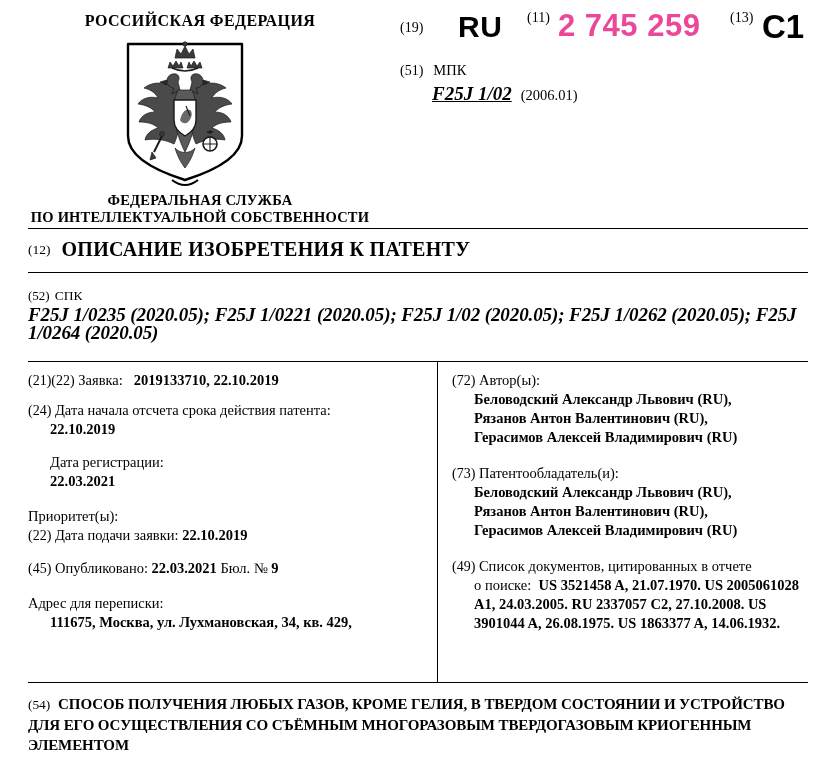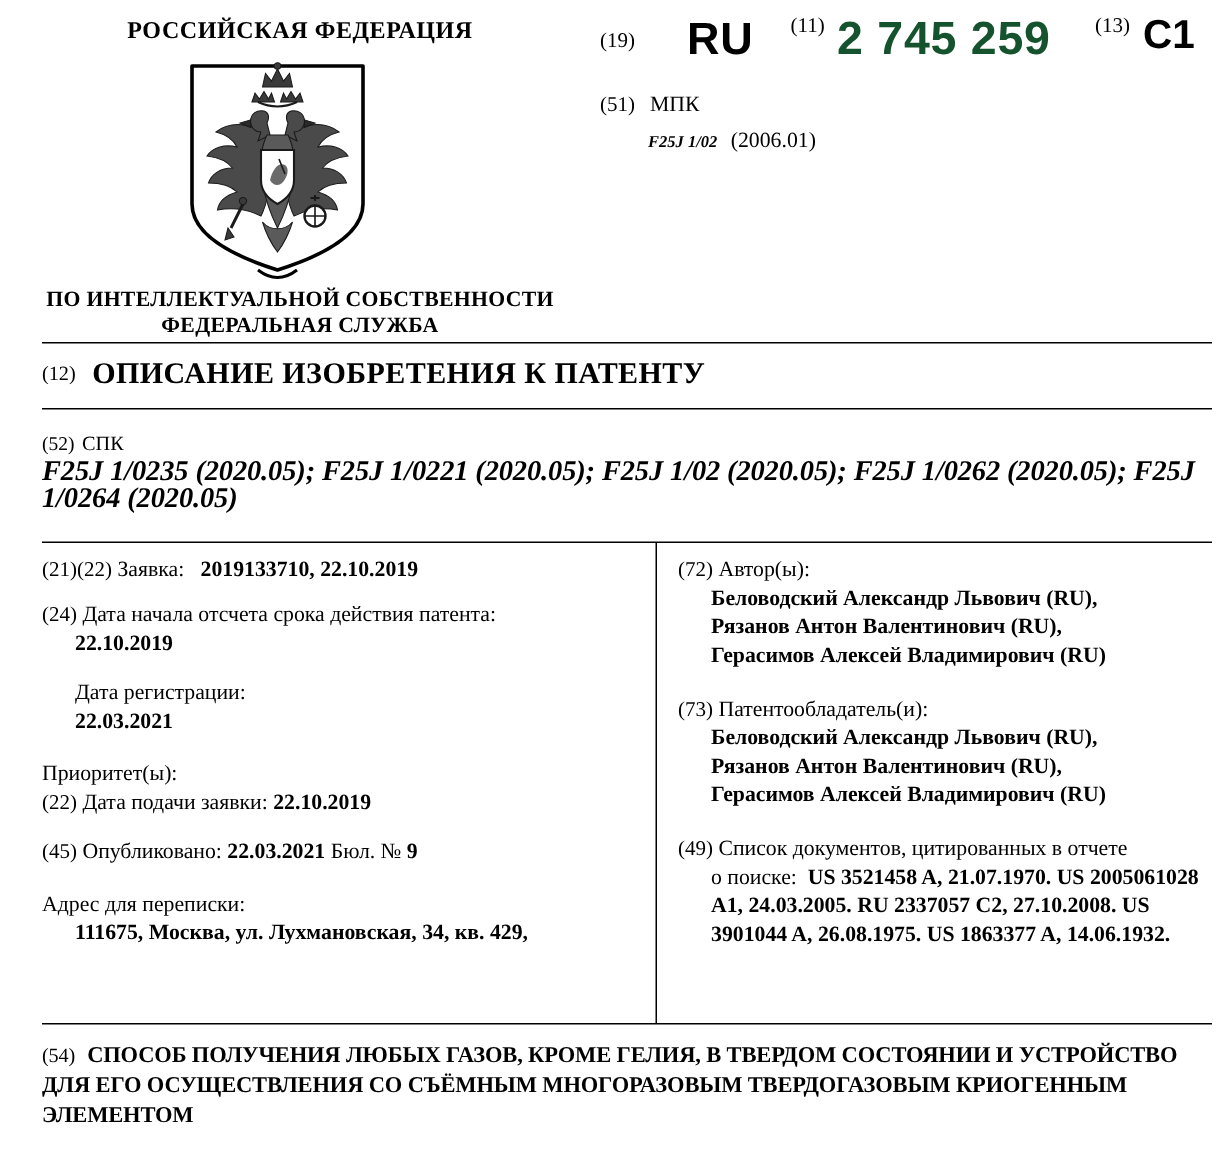--- a/index.html
+++ b/index.html
@@ -98,21 +98,21 @@
     left: 330px;
     top: 2px;
     font-size: 14px;
   }
   .kind-code {
     position: absolute;
     left: 362px;
     top: 0px;
     font-family: "Liberation Sans", "DejaVu Sans", sans-serif;
     font-weight: bold;
-    font-size: 27px;
+    font-size: 33px;
     text-align: right;
   }
 
   .ipc-block {
     position: absolute;
     left: 400px;
     top: 60px;
     width: 420px;
     font-size: 14.5px;
     line-height: 20px;
@@ -123,21 +123,22 @@
   .ipc-label-row .txt {
     margin-left: 10px;
   }
   .ipc-value {
     margin-top: 3px;
     margin-left: 32px;
   }
   .ipc-value .cls {
     font-weight: bold;
     font-style: italic;
-    font-size: 11px;
+    font-size: 19px;
+    text-decoration: underline;
   }
   .ipc-value .ver {
     margin-left: 9px;
     font-size: 14.5px;
   }
 
   
   .rule {
     position: absolute;
     left: 28px;
@@ -324,29 +325,29 @@
           <path d="M83 104 H97 M90 97 V111" stroke="#1a1a1a" stroke-width="1.1"></path>
           <path d="M90 94 V90 M87 92 H93" stroke="#1a1a1a" stroke-width="1.4"></path>
 
           <path d="M55 108 C58 118 62 124 65 128 C68 124 72 118 75 108
                    C70 114 60 114 55 108 Z" fill="#5a5a5a"></path>
         </g>
       </svg>
     </div>
 
     <div class="agency-title">
+      <div>ФЕДЕРАЛЬНАЯ СЛУЖБА</div>
       <div>ПО ИНТЕЛЛЕКТУАЛЬНОЙ СОБСТВЕННОСТИ</div>
-      <div>ФЕДЕРАЛЬНАЯ СЛУЖБА</div>
     </div>
 
     <div class="kind-row">
       <span class="code-19">(19)</span>
       <span class="ru-mark">RU</span>
       <span class="code-11">(11)</span>
-      <span class="patent-number" id="patent-number" style="color: #14532d;">2 745 259</span>
+      <span class="patent-number" id="patent-number" style="color: #ec4899;">2 745 259</span>
       <span class="code-13">(13)</span>
       <span class="kind-code">C1</span>
     </div>
 
     <div class="ipc-block">
       <div class="ipc-label-row">
         <span class="code">(51)</span><span class="txt">МПК</span>
       </div>
       <div class="ipc-value">
         <span class="cls">F25J 1/02</span><span class="ver">(2006.01)</span>

